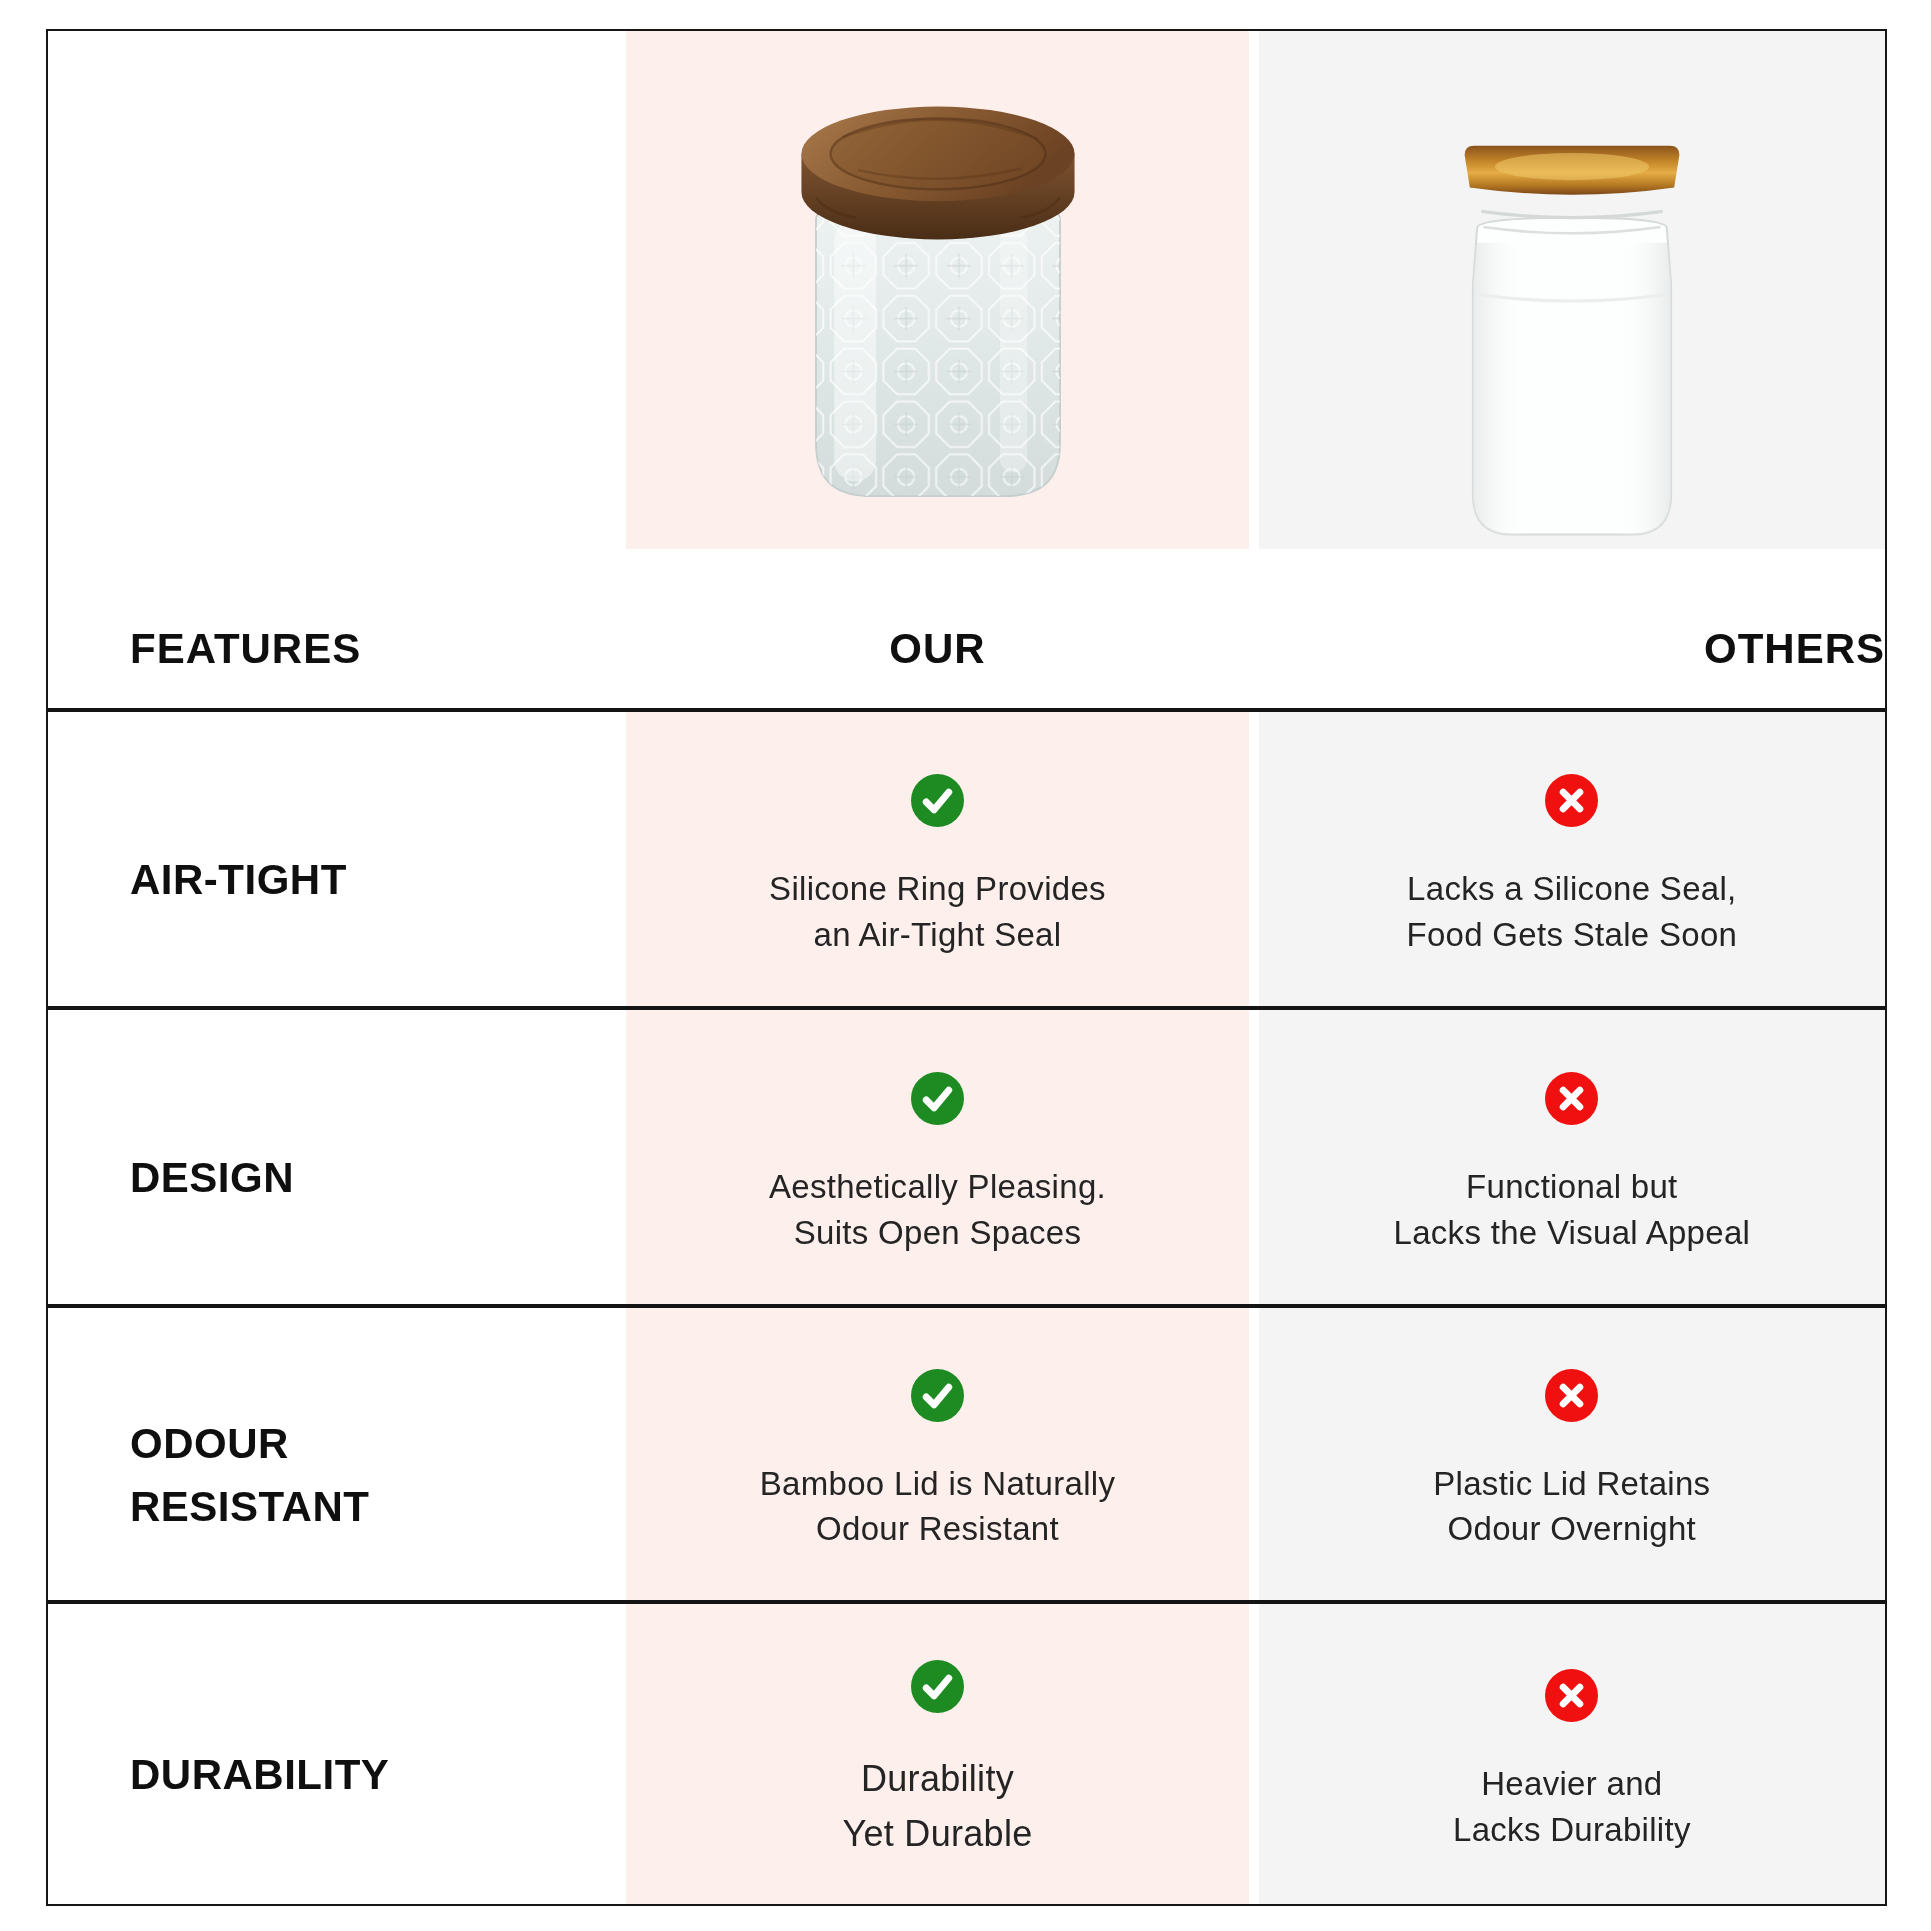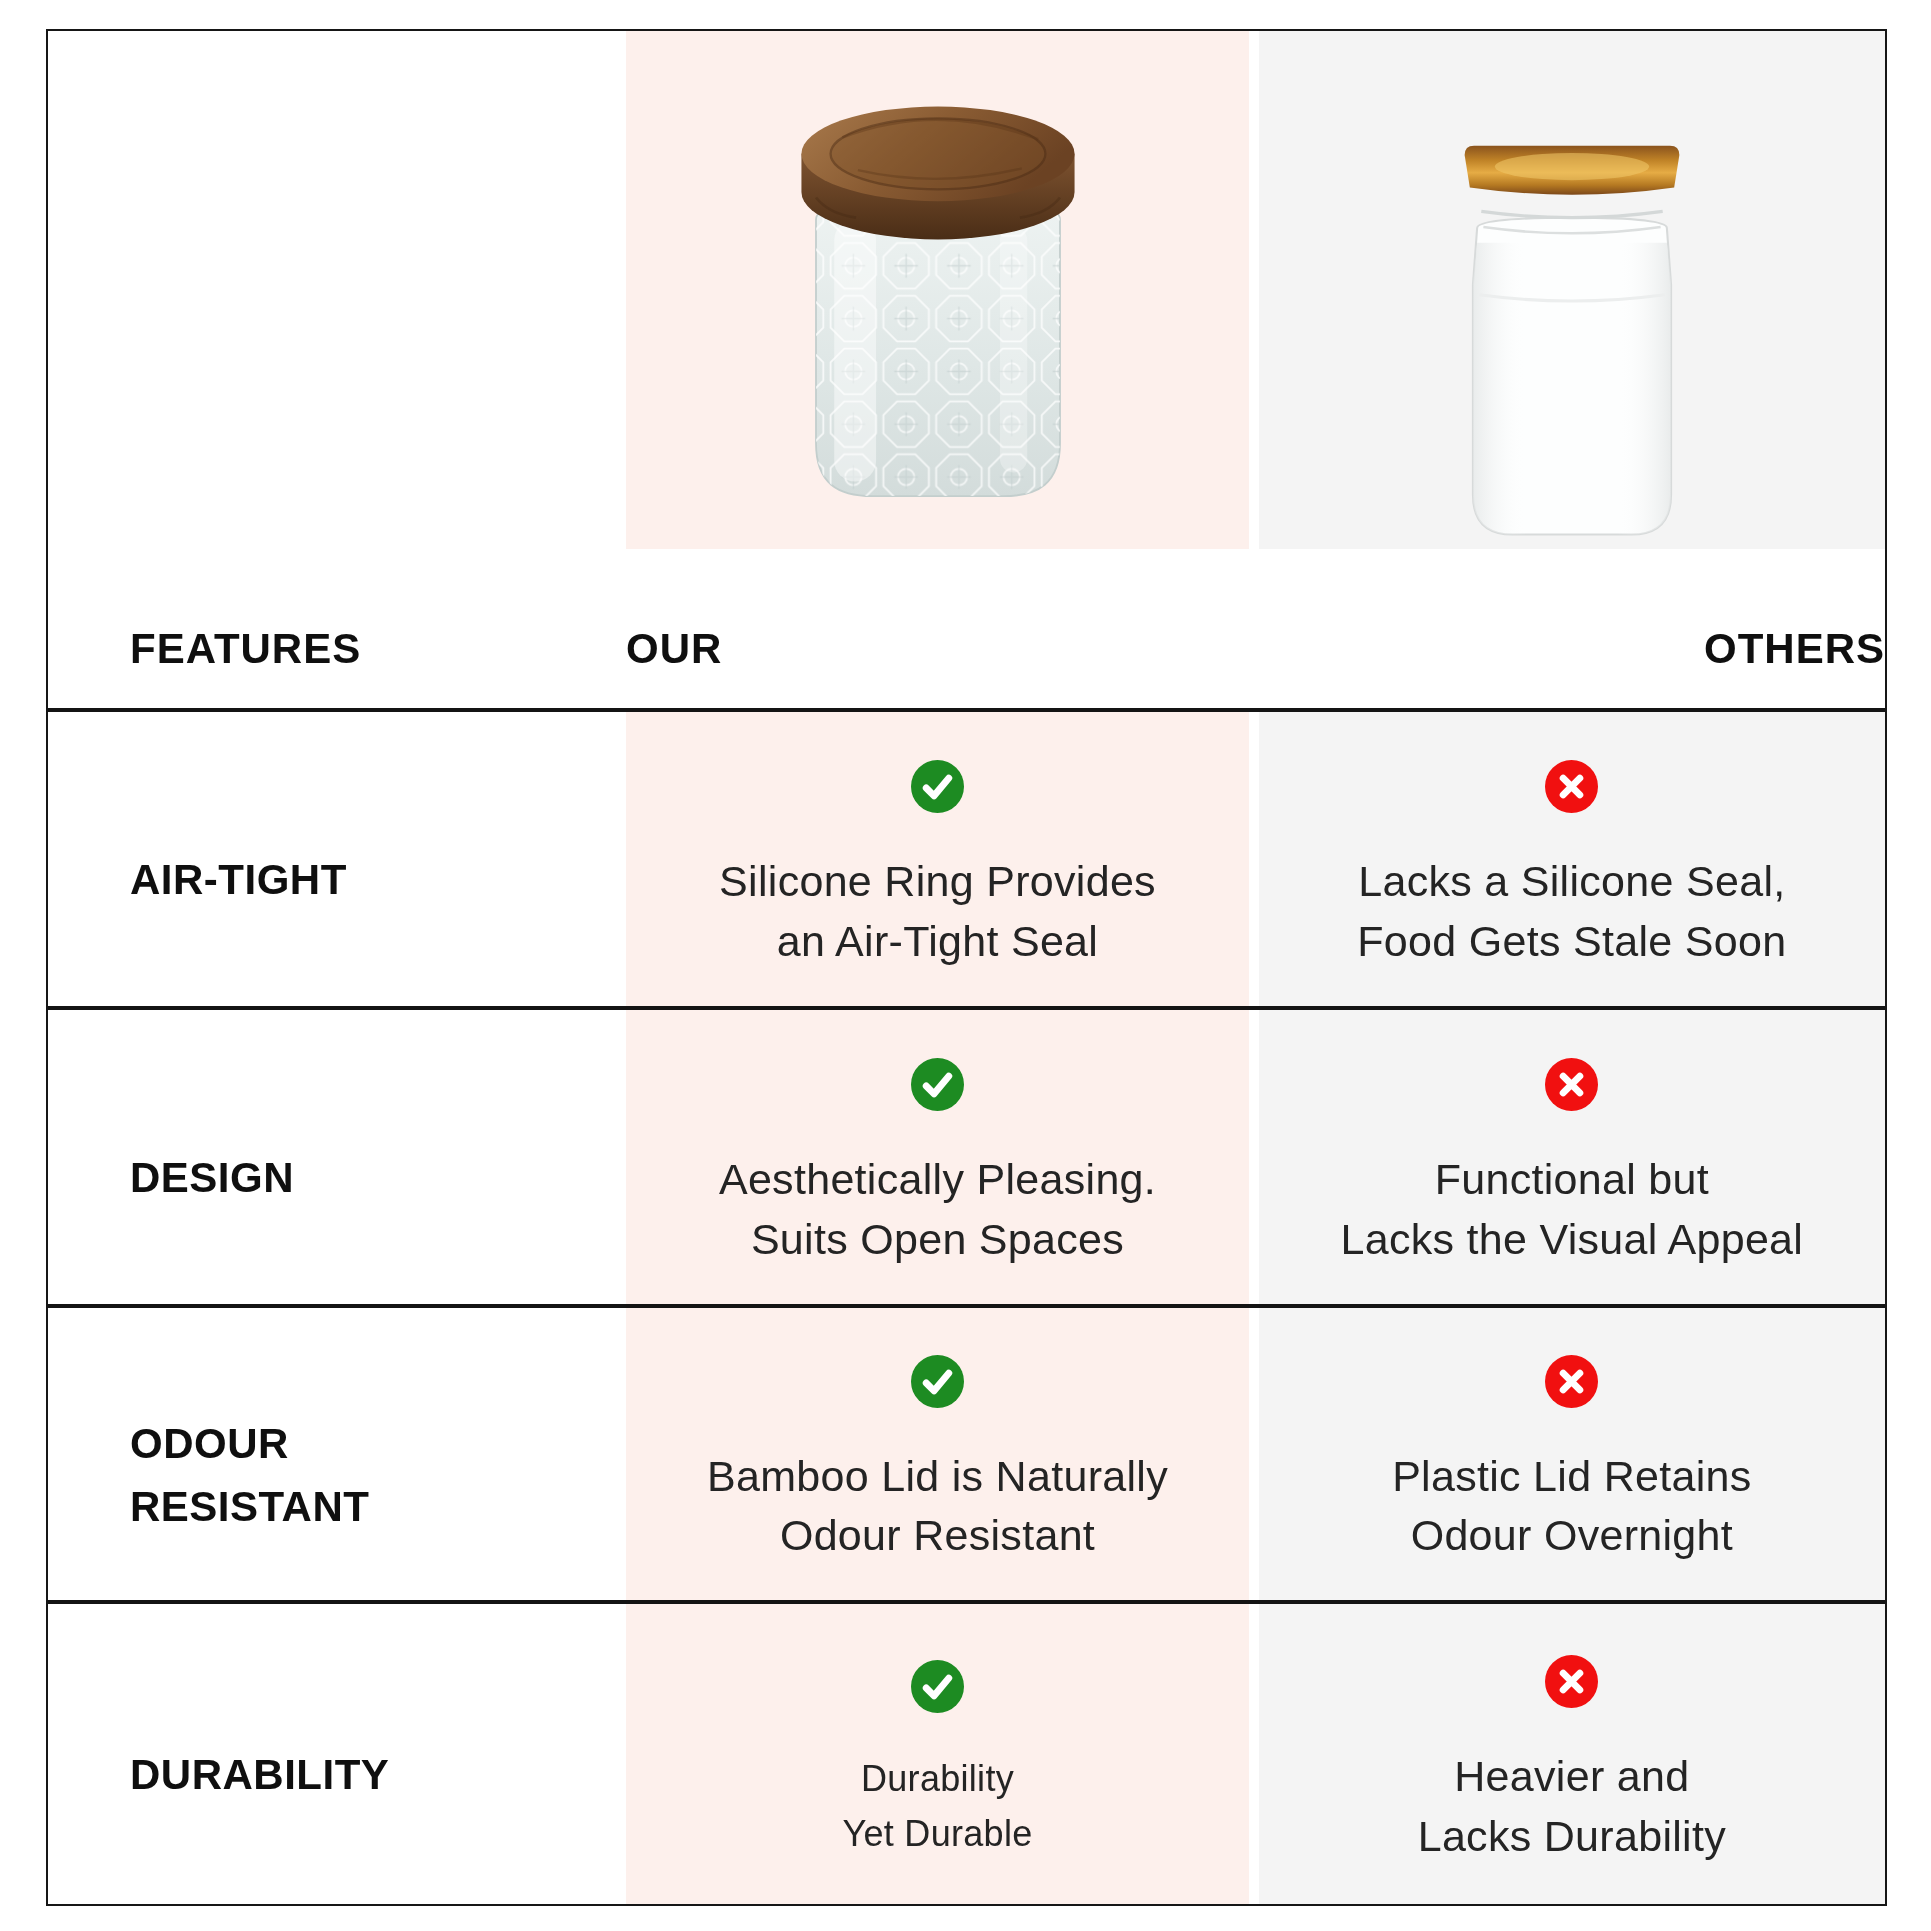--- a/index.html
+++ b/index.html
@@ -30,37 +30,37 @@
     grid-template-rows:518px 159px 3.9px 294px 3.9px 294px 3.9px 292px 3.9px 1fr;
   }
   
   .img-our{grid-column:2;grid-row:1;background:var(--our-bg);display:flex;justify-content:center;align-items:flex-start;}
   .img-others{grid-column:4;grid-row:1;background:var(--others-bg);display:flex;justify-content:center;align-items:flex-start;}
   .jar-our{width:328px;height:437px;margin-top:50px;}
   .jar-others{width:282px;height:417px;margin-top:97px;}
   
   .hcell{display:flex;align-items:flex-end;padding-bottom:35px;}
   .h-feat{grid-column:1;grid-row:2;padding-left:82px;}
-  .h-our{grid-column:2;grid-row:2;justify-content:flex-start;}
+  .h-our{grid-column:2;grid-row:2;justify-content:center;}
   .h-others{grid-column:4;grid-row:2;justify-content:flex-end;}
   .col-header{font-size:42px;font-weight:700;letter-spacing:1px;color:#0f0f0f;}
   
   .hr{grid-column:1 / -1;background:var(--line);}
   .hr1{grid-row:3}.hr2{grid-row:5}.hr3{grid-row:7}.hr4{grid-row:9}
   
   .fcell{display:flex;align-items:center;padding-left:82px;margin-top:42px;}
   .feature-label{font-size:42px;font-weight:700;color:#0f0f0f;letter-spacing:0.5px;line-height:1.5;}
   .vcell{display:flex;flex-direction:column;align-items:center;justify-content:center;text-align:center;gap:39px;padding-top:13.5px;}
   .vcell.pink{background:var(--our-bg);}
   .vcell.gray{background:var(--others-bg);}
   .r1f{grid-row:4;grid-column:1}.r1o{grid-row:4;grid-column:2}.r1t{grid-row:4;grid-column:4}
   .r2f{grid-row:6;grid-column:1}.r2o{grid-row:6;grid-column:2}.r2t{grid-row:6;grid-column:4}
   .r3f{grid-row:8;grid-column:1}.r3o{grid-row:8;grid-column:2}.r3t{grid-row:8;grid-column:4}
   .r4f{grid-row:10;grid-column:1}.r4o{grid-row:10;grid-column:2}.r4t{grid-row:10;grid-column:4}
-  .cell-text{font-size:43px;line-height:1.38;font-weight:300;color:#242424;letter-spacing:0.3px;}
+  .cell-text{font-size:33px;line-height:1.38;font-weight:300;color:#242424;letter-spacing:0.3px;}
   .cell-text.small{font-size:36px;line-height:1.52;}
   .status-svg{width:53px;height:53px;display:block;}
   .status-svg .disc-ok{fill:var(--check);}
   .status-svg .disc-no{fill:var(--cross);}
   .status-svg .mark{fill:none;stroke:#ffffff;stroke-width:7;stroke-linecap:round;stroke-linejoin:round;}
 </style>
 </head>
 <body>
 
 <div class="canvas">

